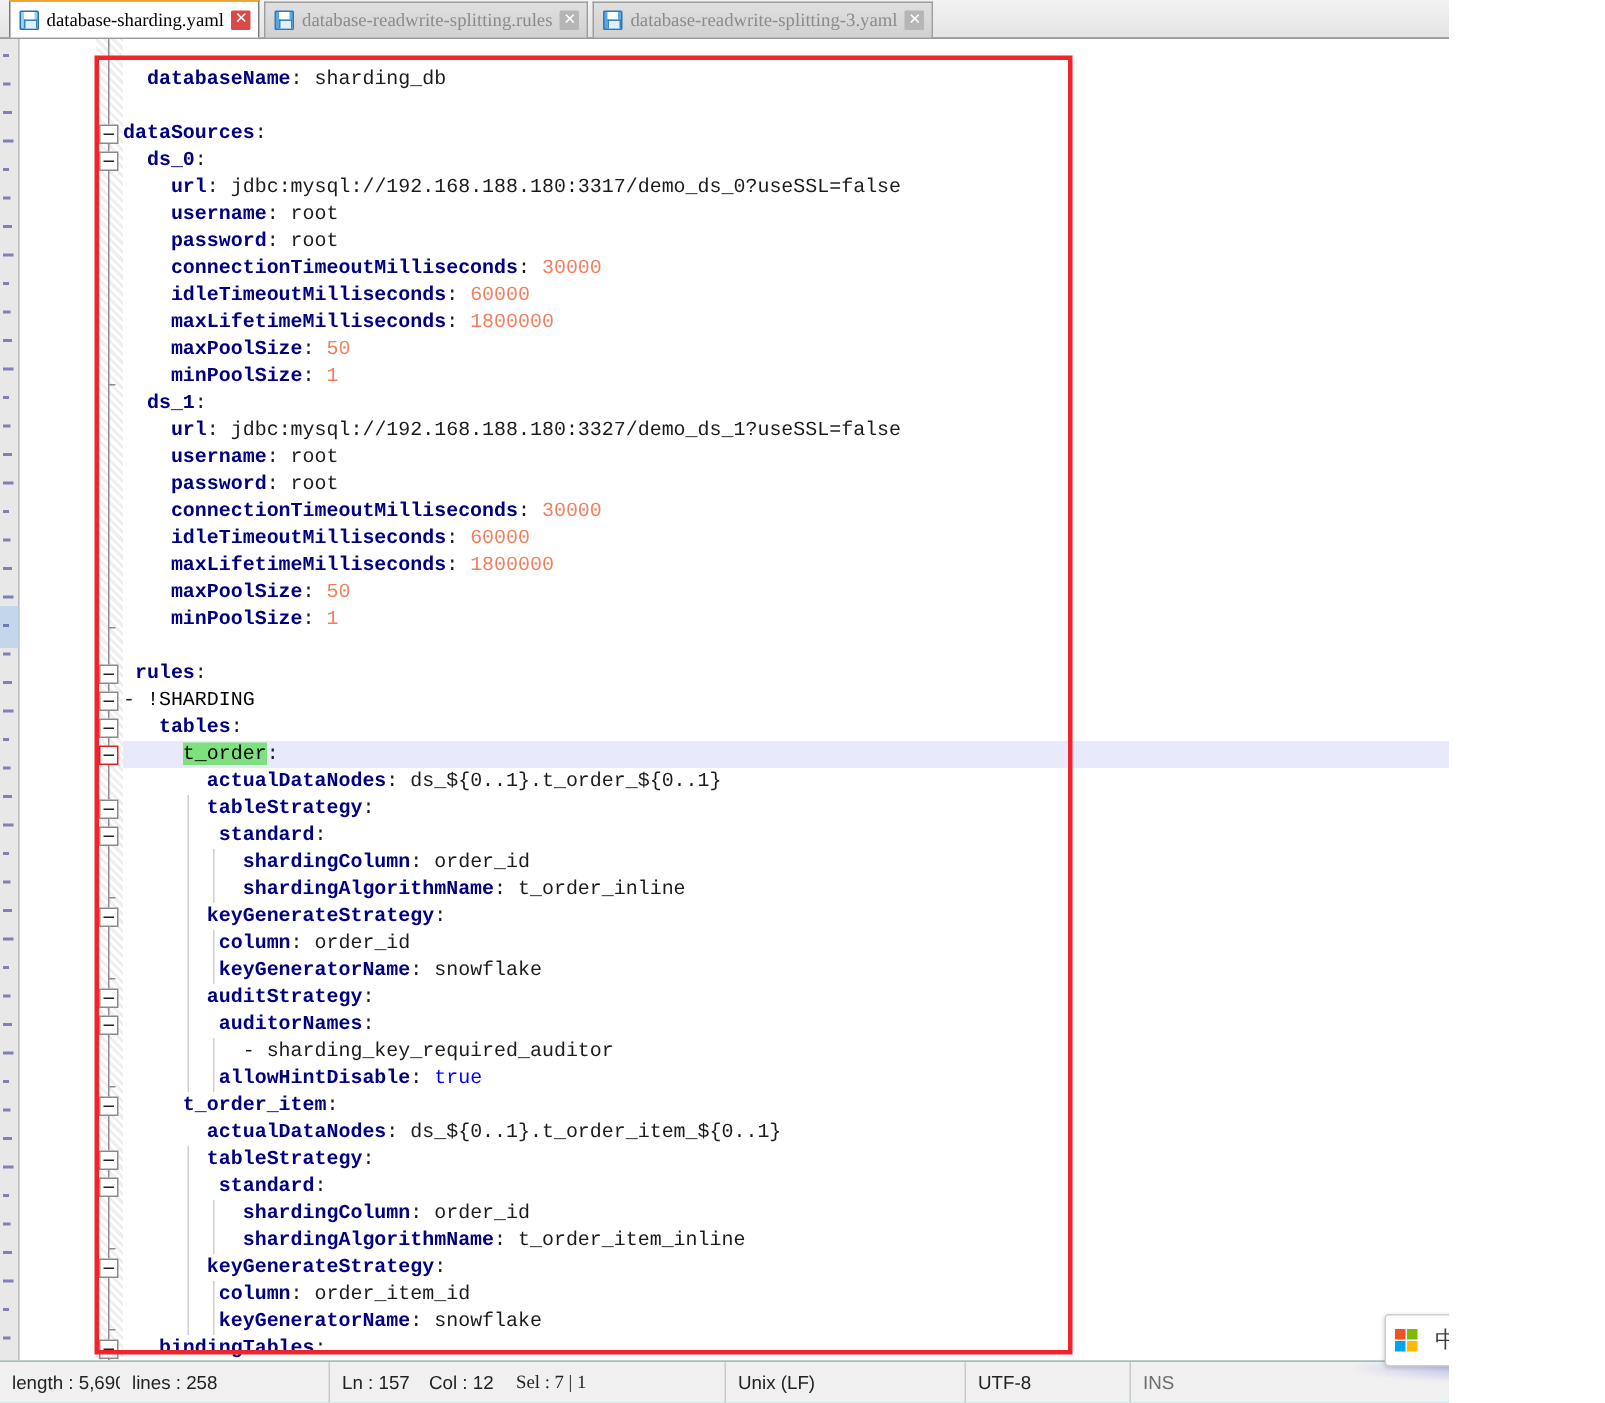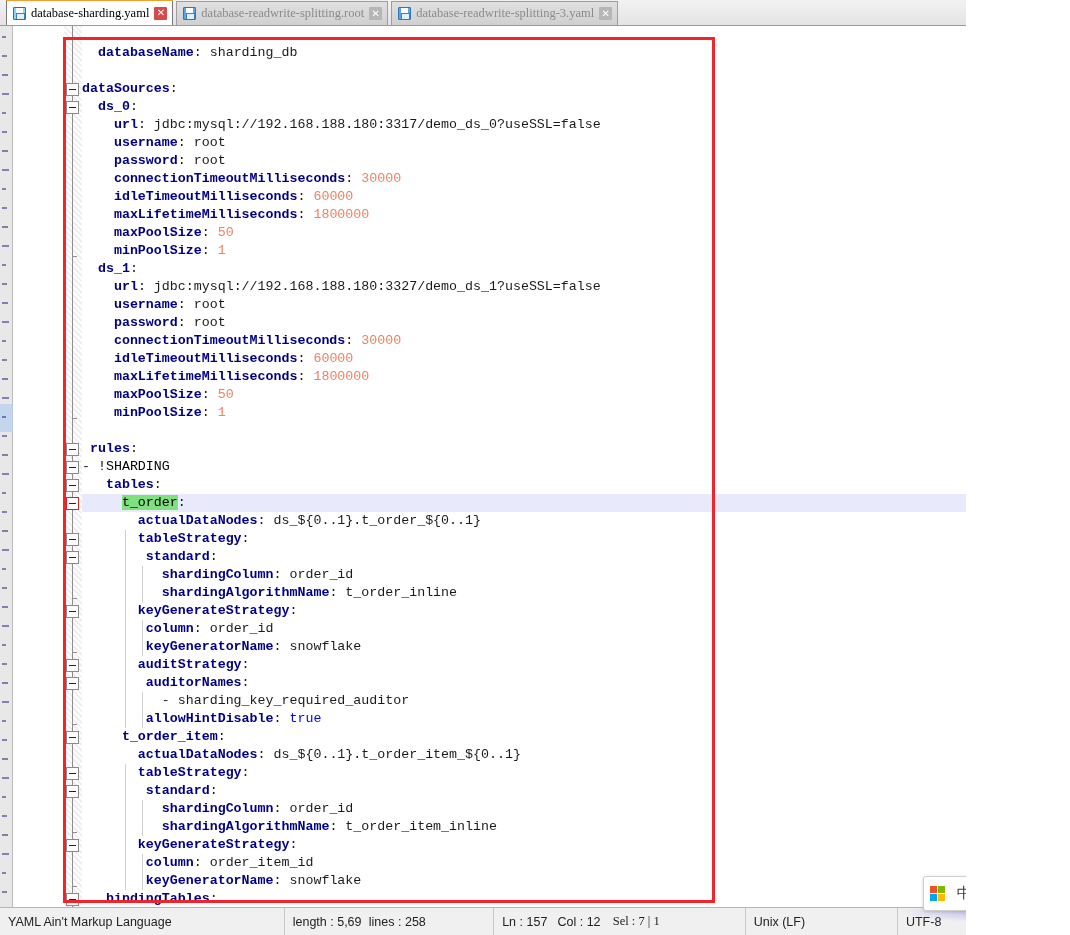--- a/index.html
+++ b/index.html
@@ -363,21 +363,21 @@
 <div id="app">
 
   <div class="tabbar">
     <div class="tab active">
       <span class="tab-icon"></span>
       <span>database-sharding.yaml</span>
       <span class="tab-close">✕</span>
     </div>
     <div class="tab">
       <span class="tab-icon"></span>
-      <span>database-readwrite-splitting.root</span>
+      <span>database-readwrite-splitting.rules</span>
       <span class="tab-close">✕</span>
     </div>
     <div class="tab">
       <span class="tab-icon"></span>
       <span>database-readwrite-splitting-3.yaml</span>
       <span class="tab-close">✕</span>
     </div>
 
     <div class="tabscroll">
       <button>◄</button>
@@ -470,21 +470,20 @@
     <div class="redbox"></div>
 
     <div class="vscroll">
       <div class="uparrow">▲</div>
       <div class="vthumb"></div>
       <div class="minithumb"></div>
     </div>
   </div>
 
   <div class="statusbar">
-    <div class="sb lang">YAML Ain't Markup Language</div>
     <div class="sb len">length : 5,690</div>
     <div class="sb lines">lines : 258</div>
     <div class="sb ln">Ln : 157</div>
     <div class="sb col">Col : 12</div>
     <div class="sb selinf">Sel : 7 | 1</div>
     <div class="sb eol">Unix (LF)</div>
     <div class="sb enc">UTF-8</div>
     <div class="sb ins">INS</div>
     <div class="gripper"></div>
   </div>

